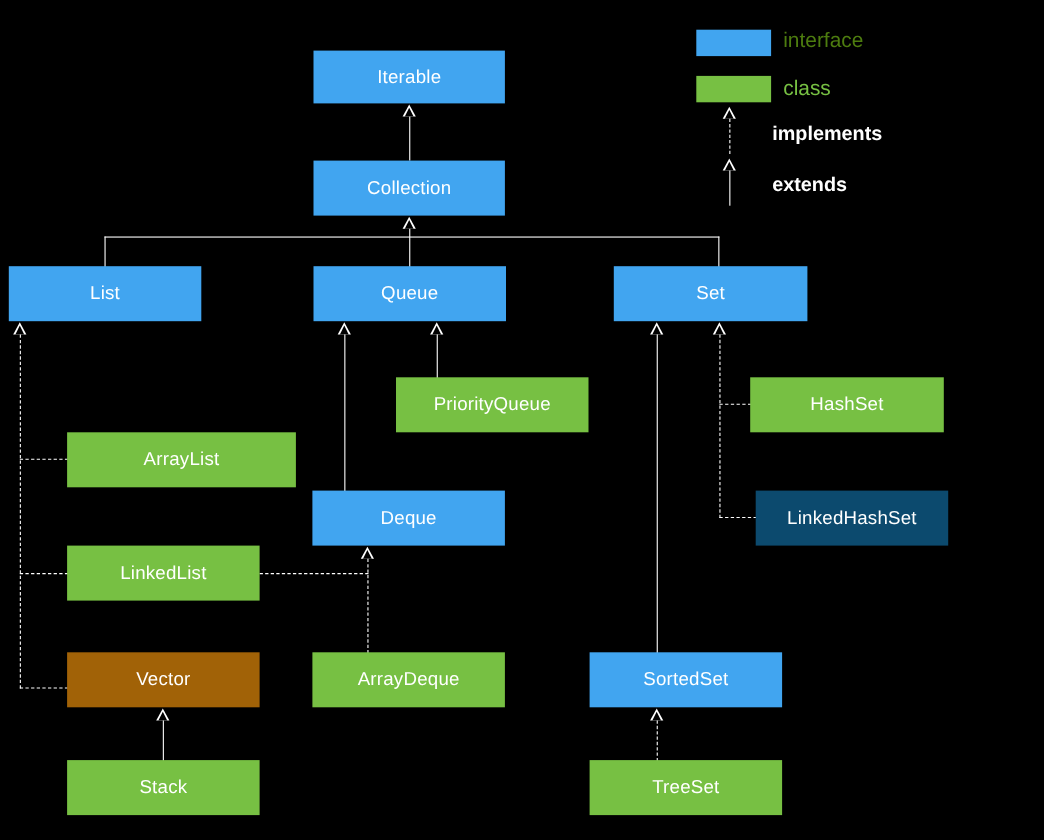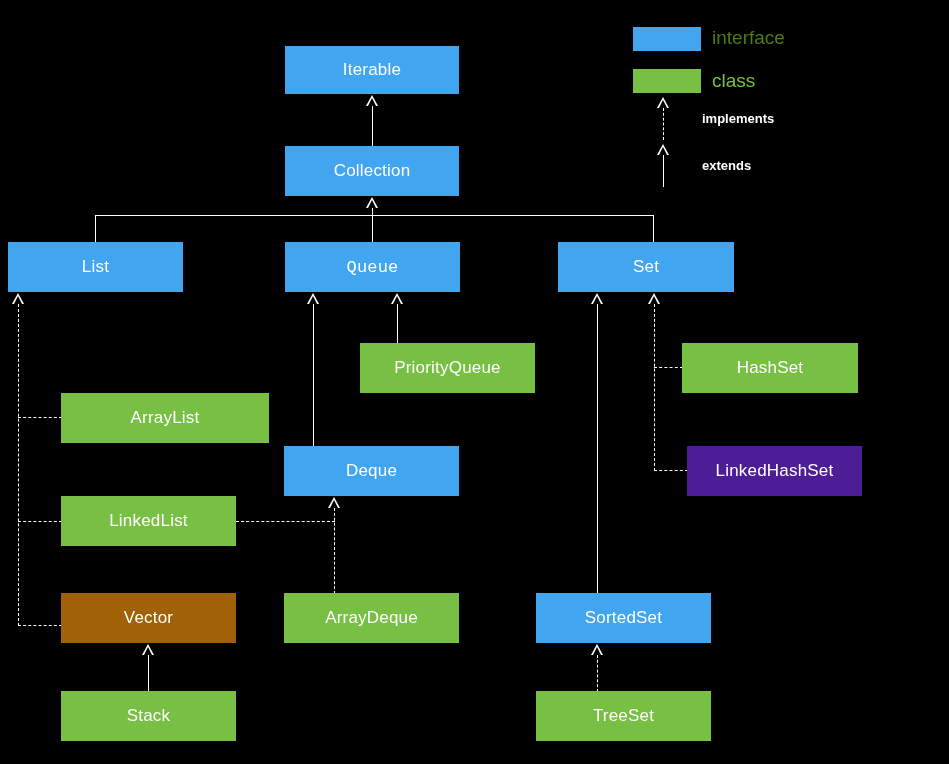--- a/index.html
+++ b/index.html
@@ -76,21 +76,21 @@
     position: absolute;
     width: 68px;
     height: 24px;
   }
   .legend-label {
     position: absolute;
     font-size: 19px;
     white-space: nowrap;
     user-select: none;
   }
-  .legend-label.bold { font-weight: bold; color: #ffffff; font-size: 13px; }
+  .legend-label.bold { font-weight: bold; color: #ffffff; font-size: 18px; }
 </style>
 </head>
 <body>
 
 <div id="canvas">
 
   
   <div class="legend-swatch" style="left:633px; top:27px; background:#41a5f0;"></div>
   <div class="legend-label" style="left:712px; top:27px; color:#4d7c0f;">interface</div>
 
@@ -166,21 +166,21 @@
   <div id="node-layer">
       <div class="node iface" style="left: 285px; top: 46px; width: 174px; height: 48px; background: rgb(65, 165, 240);">
         <span>Iterable</span>
       </div>
       <div class="node iface" style="left: 285px; top: 146px; width: 174px; height: 50px; background: rgb(65, 165, 240);">
         <span>Collection</span>
       </div>
       <div class="node iface" style="left: 8px; top: 242px; width: 175px; height: 50px; background: rgb(65, 165, 240);">
         <span>List</span>
       </div>
-      <div class="node iface" style="left: 285px; top: 242px; width: 175px; height: 50px; background: rgb(65, 165, 240); font-family: Liberation Mono, monospace;">
+      <div class="node iface" style="left: 285px; top: 242px; width: 175px; height: 50px; background: rgb(65, 165, 240);">
         <span>Queue</span>
       </div>
       <div class="node iface" style="left: 558px; top: 242px; width: 176px; height: 50px; background: rgb(65, 165, 240);">
         <span>Set</span>
       </div>
       <div class="node klass" style="left: 61px; top: 393px; width: 208px; height: 50px; background: rgb(119, 192, 67);">
         <span>ArrayList</span>
       </div>
       <div class="node klass" style="left: 61px; top: 496px; width: 175px; height: 50px; background: rgb(119, 192, 67);">
         <span>LinkedList</span>
@@ -196,21 +196,21 @@
       </div>
       <div class="node iface" style="left: 284px; top: 446px; width: 175px; height: 50px; background: rgb(65, 165, 240);">
         <span>Deque</span>
       </div>
       <div class="node klass" style="left: 284px; top: 593px; width: 175px; height: 50px; background: rgb(119, 192, 67);">
         <span>ArrayDeque</span>
       </div>
       <div class="node klass" style="left: 682px; top: 343px; width: 176px; height: 50px; background: rgb(119, 192, 67);">
         <span>HashSet</span>
       </div>
-      <div class="node klass" style="left: 687px; top: 446px; width: 175px; height: 50px; background: #4c1d95;">
+      <div class="node klass" style="left: 687px; top: 446px; width: 175px; height: 50px; background: #0c4a6e;">
         <span>LinkedHashSet</span>
       </div>
       <div class="node iface" style="left: 536px; top: 593px; width: 175px; height: 50px; background: rgb(65, 165, 240);">
         <span>SortedSet</span>
       </div>
       <div class="node klass" style="left: 536px; top: 691px; width: 175px; height: 50px; background: rgb(119, 192, 67);">
         <span>TreeSet</span>
       </div>
     </div>
 

